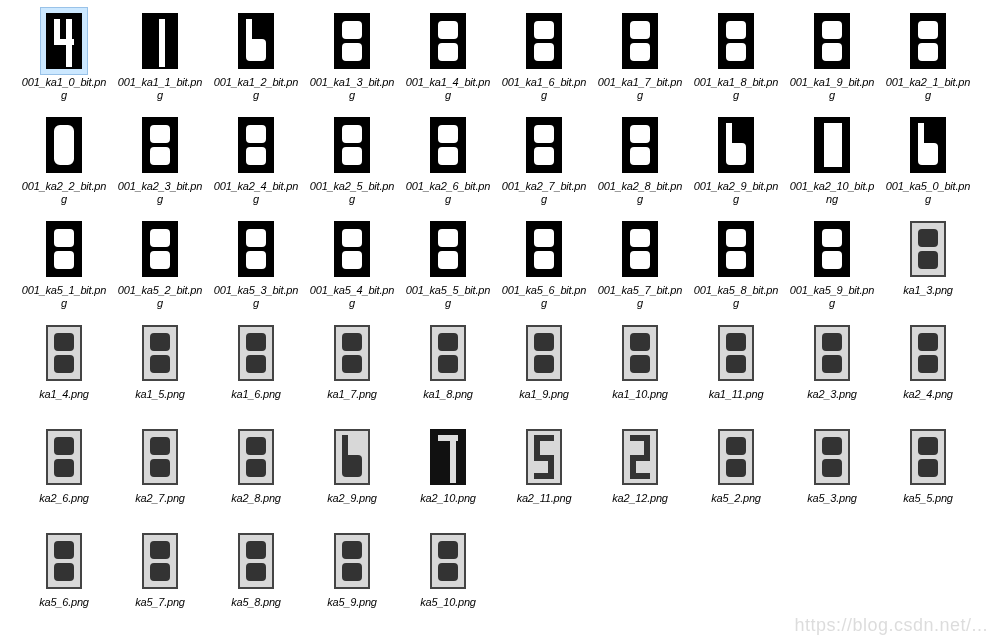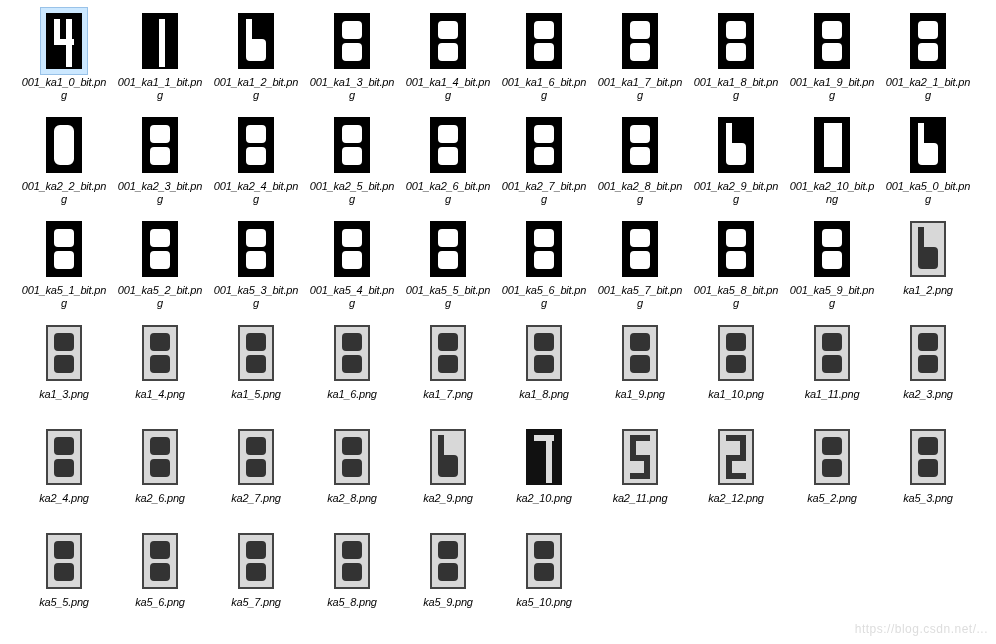--- a/index.html
+++ b/index.html
@@ -93,21 +93,21 @@
     .d2 .m  { top:24px; left:6px; right:6px; height:6px; }
     .d2 .v2 { top:24px; left:6px; width:6px; height:24px; }
     .d2 .b  { bottom:4px; left:6px; right:6px; height:6px; }
     .d9 .o  { top:6px; left:6px; right:6px; height:22px; border:6px solid; border-color:inherit; background:transparent; border-radius:4px; }
     .d9 .v  { top:6px; right:6px; width:6px; height:44px; }
     .dbar .v { top:4px; right:6px; width:18px; bottom:4px; }
     .watermark {
       position: absolute;
       right: 8px;
       bottom: 8px;
-      font-size: 12px;
+      font-size: 18px;
       color: #bbb;
       opacity: 0.5;
       letter-spacing: 0.5px;
     }
   </style>
 </head>
 <body>
 
 <div class="grid" id="grid-root">
     <div class="item selected">
@@ -423,31 +423,20 @@
             <div class="seg top"></div>
             <div class="seg bot"></div>
           </div>
         </div>
       </div>
       <div class="label">001_ka5_9_bit.png</div>
     </div>
     <div class="item">
       <div class="thumb-wrap">
         <div class="thumb">
-          <div class="glyph gray d6">
-            <div class="seg v"></div>
-            <div class="seg o"></div>
-          </div>
-        </div>
-      </div>
-      <div class="label">ka1_2.png</div>
-    </div>
-    <div class="item">
-      <div class="thumb-wrap">
-        <div class="thumb">
           <div class="glyph gray d8">
             <div class="seg top"></div>
             <div class="seg bot"></div>
           </div>
         </div>
       </div>
       <div class="label">ka1_3.png</div>
     </div>
     <div class="item">
       <div class="thumb-wrap">

